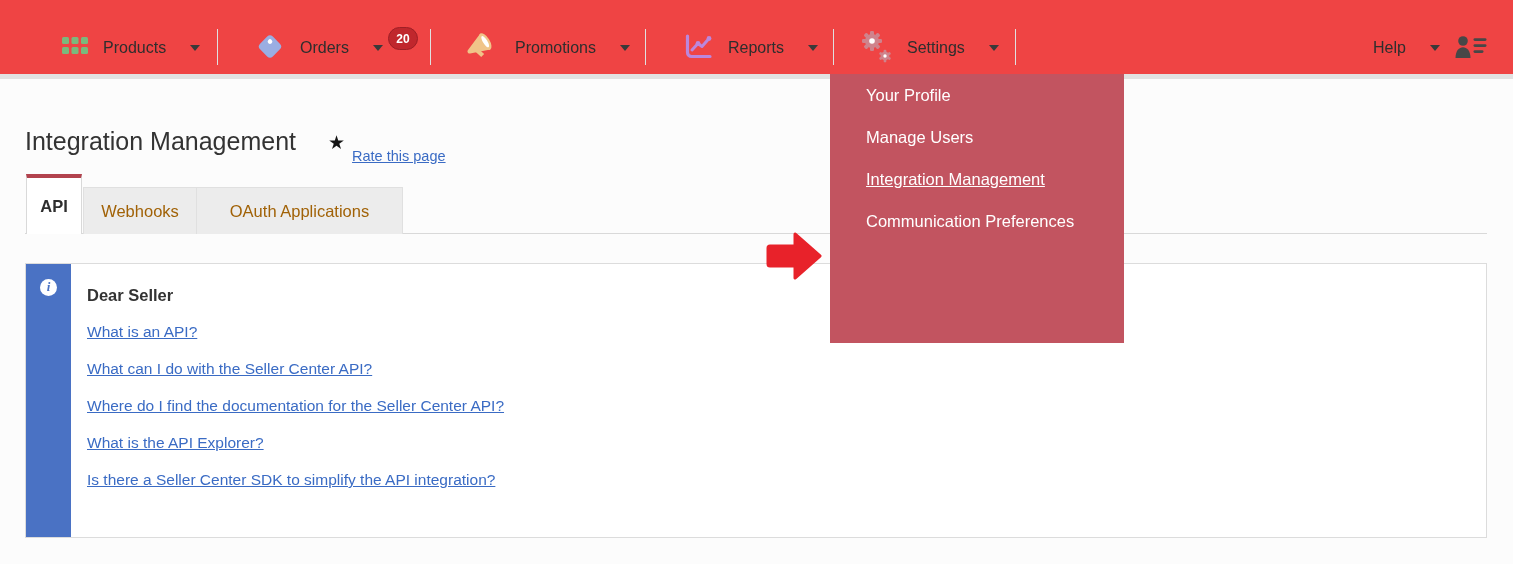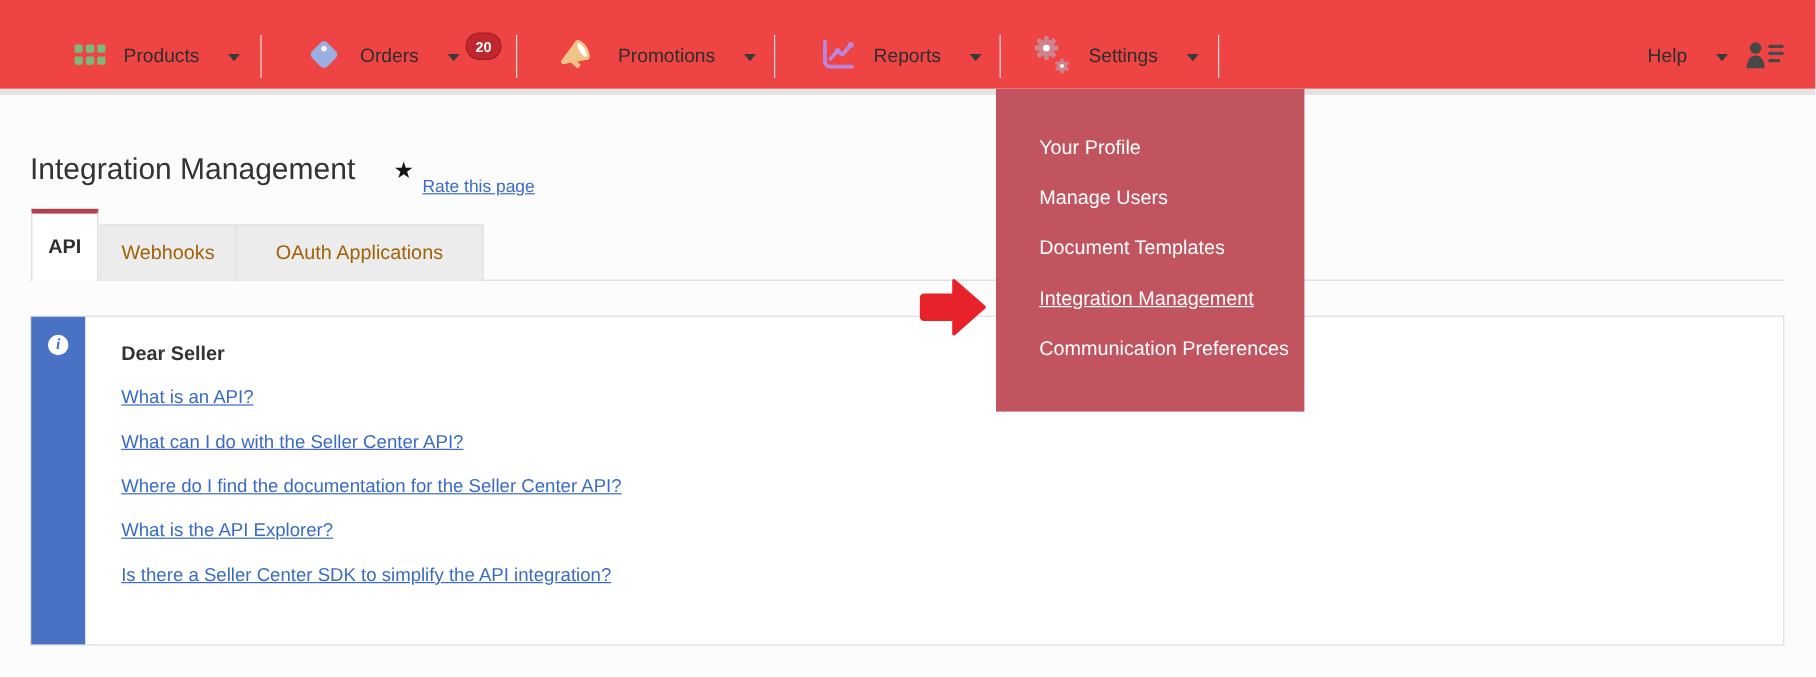--- a/index.html
+++ b/index.html
@@ -32,22 +32,22 @@
   }
   .sep { position: absolute; top: 29px; height: 36px; width: 1px; background: #e0e0e0; }
   .badge {
     position: absolute; left: 388px; top: 27px; width: 30px; height: 23px;
     background: #c0272d; border: 1px solid #9e1f26; border-radius: 12px;
     color: #fff; font-size: 12px; font-weight: bold;
     display: flex; align-items: center; justify-content: center; z-index: 2;
   }
   
   .dropdown {
-    position: absolute; left: 830px; top: 74px; width: 257px; height: 269px;
-    background: #c25460; z-index: 10; padding-top: 28px;
+    position: absolute; left: 830px; top: 74px; width: 294px; height: 269px;
+    background: #c25460; z-index: 10; 
   }
   .dropdown a {
     display: block; height: 42px; line-height: 42px; padding-left: 36px;
     color: #fff; font-size: 16.5px; text-decoration: none; white-space: nowrap;
   }
   .dropdown a.active { text-decoration: underline; }
   
   .big-arrow { position: absolute; left: 766px; top: 229px; z-index: 11; }
   
   .page-title {
@@ -87,21 +87,21 @@
   }
   .panel-strip {
     position: absolute; left: 0; top: 0; bottom: 0; width: 45px; background: #4a72c4;
   }
   .info-icon {
     position: absolute; left: 14px; top: 15px; width: 17px; height: 17px;
     background: #fff; border-radius: 50%;
     font-family: "Liberation Serif", serif; font-weight: bold; font-style: italic;
     font-size: 13px; color: #4a72c4; text-align: center; line-height: 16px;
   }
-  .panel-content { margin-left: 45px; padding: 21px 24px 0 30px; }
+  .panel-content { margin-left: 45px; padding: 21px 24px 0 16px; }
   .panel-content h3 { font-size: 16.5px; line-height: 20px; color: #333; font-weight: bold; }
   .panel-content p  { font-size: 15.5px; line-height: 20px; color: #3d3d3d; margin-top: 15px; }
   .faq-link { margin-top: 17px; line-height: 20px; }
   .faq-link a { font-size: 15.5px; color: #3a6bc4; text-decoration: underline; }
 </style>
 </head>
 <body>
 
 <div class="nav">
 
@@ -223,21 +223,20 @@
         <rect x="18.5" y="15.2" width="10" height="2.7" rx="1.3"></rect>
       </svg>
     </span>
   </div>
 </div>
 <div class="nav-border"></div>
 
 <div class="dropdown">
   <a href="#">Your Profile</a>
   <a href="#">Manage Users</a>
-  <a href="#">Document Templates</a>
   <a href="#" class="active">Integration Management</a>
   <a href="#">Communication Preferences</a>
 </div>
 
 <div class="big-arrow">
   <svg width="58" height="54" viewBox="0 0 58 54">
     <path d="M4 17 H29 V5 L54 27 L29 49 V37 H4 C2.9 37 2 36.1 2 35 V19 C2 17.9 2.9 17 4 17 Z" fill="#e8222a" stroke="#e8222a" stroke-width="3" stroke-linejoin="round"></path>
   </svg>
 </div>
 

